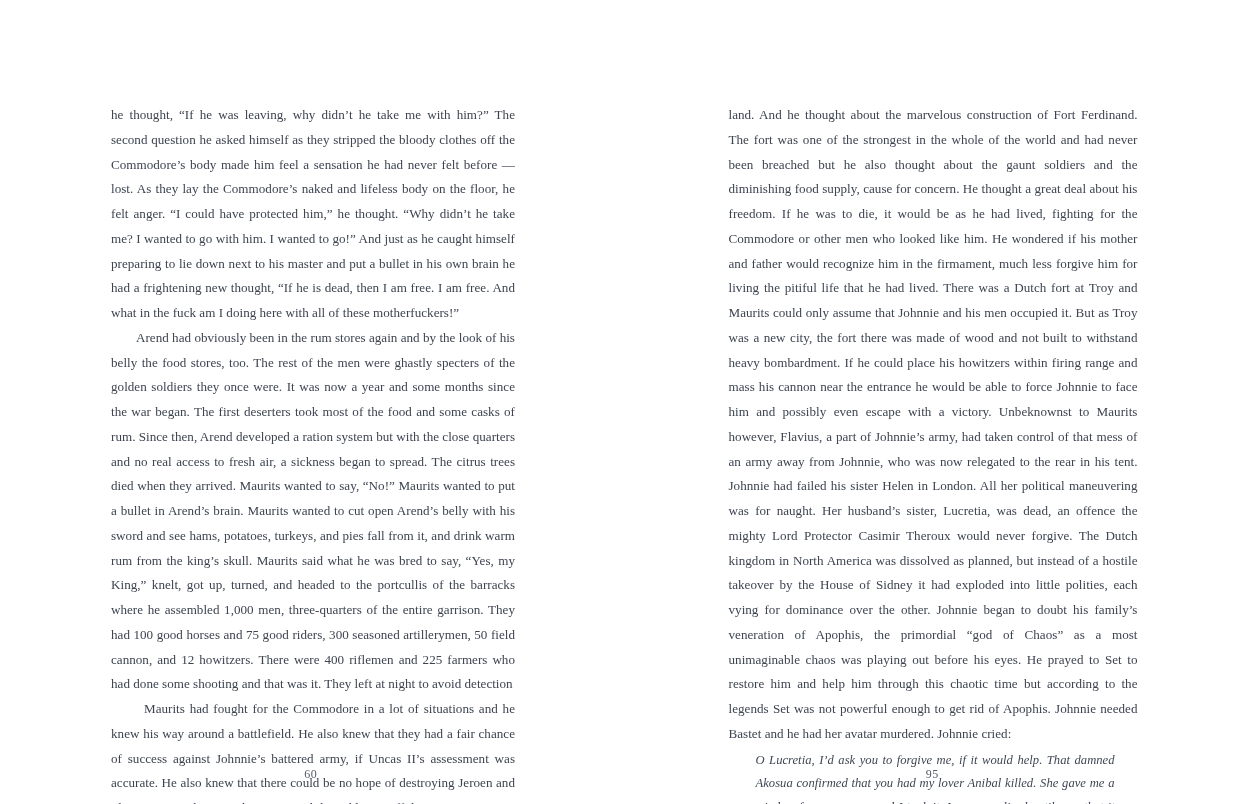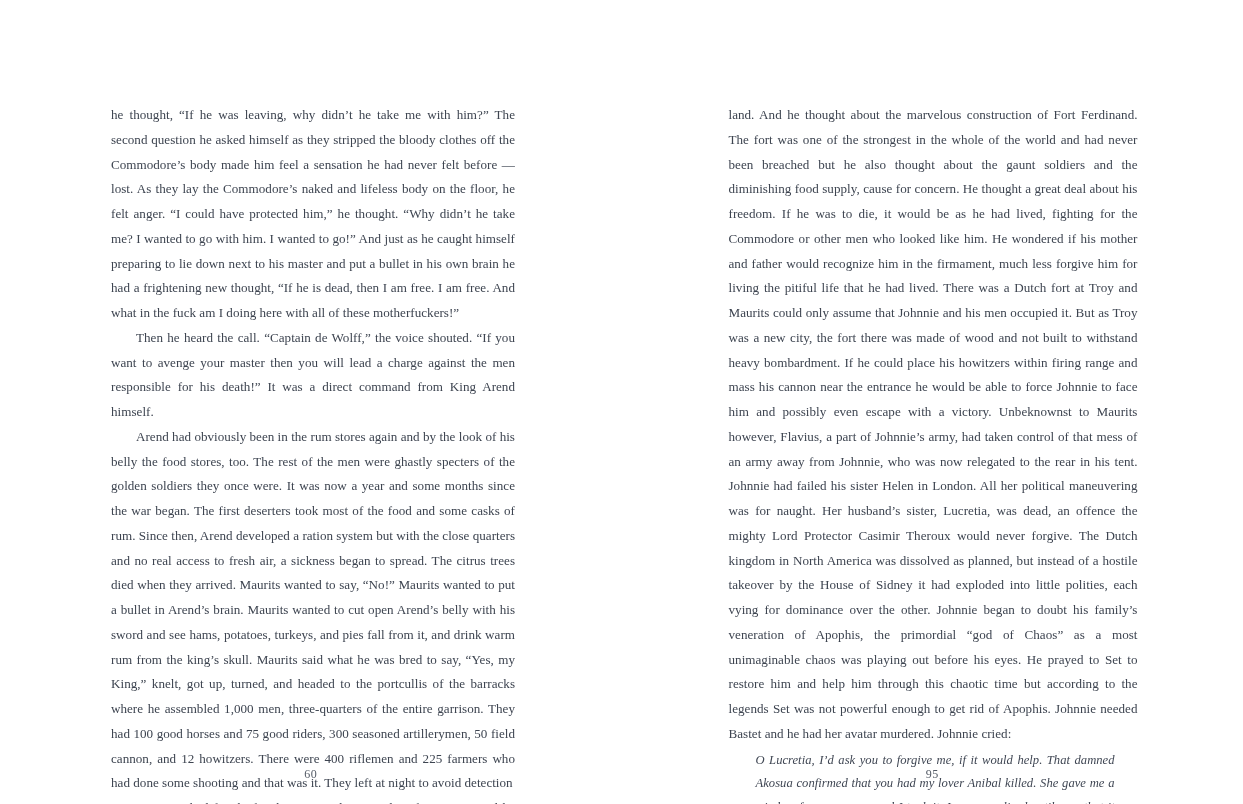--- a/index.html
+++ b/index.html
@@ -91,21 +91,20 @@
   .page-right .folio { padding-left: 0px; }
 </style>
 </head>
 <body>
 
 <div class="spread">
 
   <div class="page page-left">
     <div class="textblock">
       <p class="flush">he thought, “If he was leaving, why didn’t he take me with him?” The second question he asked himself as they stripped the bloody clothes off the Commodore’s body made him feel a sensation he had never felt before — lost.  As they lay the Commodore’s naked and lifeless body on the floor, he felt anger.  “I could have protected him,” he thought.  “Why didn’t he take me?  I wanted to go with him. I wanted to go!” And just as he caught himself preparing to lie down next to his master and put a bullet in his own brain he had a frightening new thought,  “If he is dead, then I am free.  I am free. And what in the fuck am I doing here with all of these motherfuckers!”</p>
-      <p class="indent">Then he heard the call.  “Captain de Wolff,” the voice shouted. “If you want to avenge your master then you will lead a charge against the men responsible for his death!”  It was a direct command from King Arend himself.</p>
       <p class="indent">Arend had obviously been in the rum stores again and by the look of his belly the food stores, too. The rest of the men were ghastly specters of the golden soldiers they once were. It was now a year and some months since the war began.  The first deserters took most of the food and some casks of rum.  Since then, Arend developed a ration system but with the close quarters and no real access to fresh air, a sickness began to spread.  The citrus trees died when they arrived.  Maurits wanted to say, “No!”  Maurits wanted to put a bullet in Arend’s brain. Maurits wanted to cut open Arend’s belly with his sword and see hams, potatoes, turkeys, and pies fall from it, and drink warm rum from the king’s skull.  Maurits said what he was bred to say, “Yes, my King,” knelt, got up, turned, and headed to the portcullis of the barracks where he assembled 1,000 men, three-quarters of the entire garrison.  They had 100 good horses and 75 good riders, 300 seasoned artillerymen, 50 field cannon, and 12 howitzers. There were 400 riflemen and 225 farmers who had done some shooting and that was it. They left at night to avoid detection</p>
       <p class="indent-wide">Maurits had fought for the Commodore in a lot of situations and he knew his way around a battlefield. He also knew that they had a fair chance of success against Johnnie’s battered army, if Uncas II’s assessment was accurate. He also knew that there could be no hope of destroying Jeroen and Flavius’s corps because they were mobile and living off the</p>
     </div>
     <div class="folio">60</div>
   </div>
 
   <div class="page page-right">
     <div class="textblock">
       <p class="flush">land.  And he thought about the marvelous construction of Fort Ferdinand. The fort was one of the strongest in the whole of the world and had never been breached but he also thought about the gaunt soldiers and the diminishing food supply, cause for concern. He thought a great deal about his freedom.  If he was to die, it would be as he had lived, fighting for the Commodore or other men who looked like him. He wondered if his mother and father would recognize him in the firmament, much less forgive him for living the pitiful life that he had lived. There was a Dutch fort at Troy and Maurits could only assume that Johnnie and his men occupied it.  But as Troy was a new city, the fort there was made of wood and not built to withstand heavy bombardment.  If he could place his howitzers within firing range and mass his cannon near the entrance he would be able to force Johnnie to face him and possibly even escape with a victory.  Unbeknownst to Maurits however, Flavius, a part of Johnnie’s army, had taken control of that mess of an army away from Johnnie, who was now relegated to the rear in his tent.  Johnnie had failed his sister Helen in London.  All  her political maneuvering was for naught.  Her husband’s sister, Lucretia, was dead, an offence the mighty Lord Protector Casimir Theroux would never forgive.  The Dutch kingdom in North America was dissolved as planned, but instead of a hostile takeover by the House of Sidney it had exploded into little polities, each vying for dominance over the other.  Johnnie began to doubt his family’s veneration of Apophis, the primordial “god of Chaos” as a most unimaginable chaos was playing out before his eyes.  He prayed to Set to restore him and help him through this chaotic time but according to the legends Set was not powerful enough to get rid of Apophis. Johnnie needed Bastet and he had her avatar murdered. Johnnie cried:</p>
       <blockquote class="blockquote">

